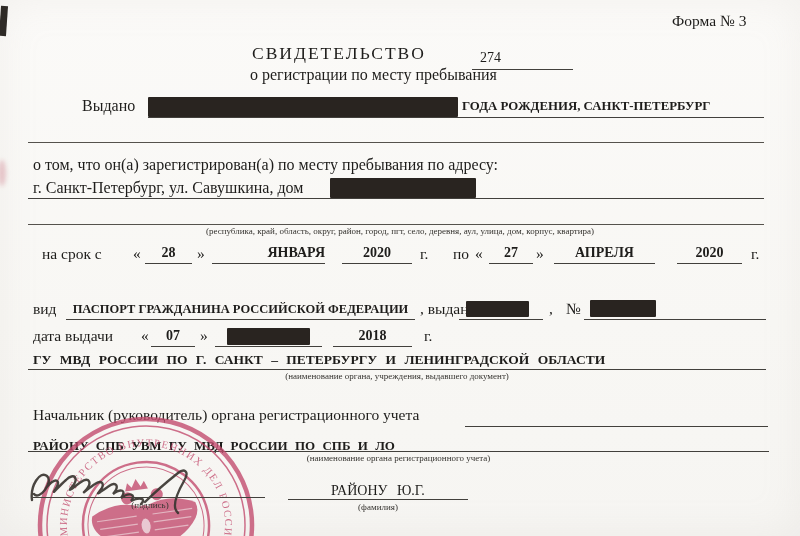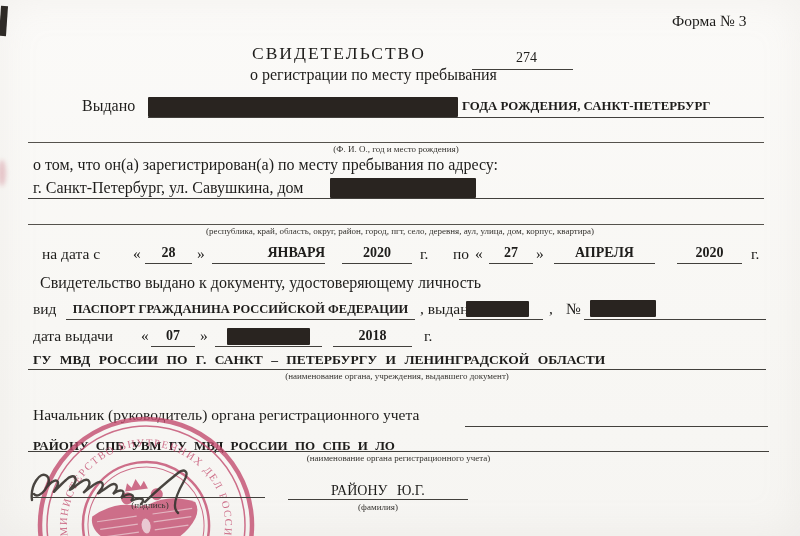--- a/index.html
+++ b/index.html
@@ -27,65 +27,63 @@
 <body>
 
 <div class="page">
 
   <div style="position:absolute;left:0;top:6px;width:7px;height:30px;background:#2e2a26;transform:rotate(4deg);"></div>
   <div class="smudge" style="left:-2px;top:160px;width:8px;height:26px;background:rgba(216,158,168,.55);"></div>
 
   <div class="t fs15" style="left:672px;top:12px;">Форма № 3</div>
 
   <div class="t" style="left:252px;top:43px;font-size:17.5px;letter-spacing:2px;">СВИДЕТЕЛЬСТВО</div>
-  <div class="field" style="left:472px;top:48px;width:101px;height:21px;text-align:center;">
+  <div class="field" style="left:472px;top:48px;width:101px;height:21px;text-align:left;">
       <span style="font-size:14px;padding-left:8px;">274</span>
   </div>
   <div class="t" style="left:250px;top:66px;font-size:16px;">о регистрации по месту пребывания</div>
 
   <div class="t fs16" style="left:82px;top:97px;">Выдано</div>
   <div class="redact" style="left:148px;top:97px;width:310px;height:20px;"></div>
   <div class="t b" style="left:462px;top:98px;font-size:13.5px;">
       <span class="condensed">ГОДА РОЖДЕНИЯ, САНКТ-ПЕТЕРБУРГ</span>
   </div>
   <div class="hline" style="left:148px;top:117px;width:616px;"></div>
 
   <div class="hline thin" style="left:28px;top:142px;width:736px;"></div>
-  <div class="cap" style="left:28px;top:144px;width:736px;">(Ф. И. О., год и место рождения)</div>
 
   <div class="t fs16" style="left:33px;top:156px;">о том, что он(а) зарегистрирован(а) по месту пребывания по адресу:</div>
   <div class="t fs16" style="left:33px;top:179px;">г. Санкт-Петербург, ул. Савушкина, дом</div>
   <div class="redact" style="left:330px;top:178px;width:146px;height:20px;"></div>
   <div class="hline" style="left:28px;top:198px;width:736px;"></div>
 
   <div class="hline thin" style="left:28px;top:224px;width:736px;"></div>
   <div class="cap" style="left:28px;top:226px;width:744px;">(республика, край, область, округ, район, город, пгт, село, деревня, аул, улица, дом, корпус, квартира)</div>
 
-  <div class="t fs15" style="left:42px;top:245px;">на дата с</div>
+  <div class="t fs15" style="left:42px;top:245px;">на срок с</div>
   <div class="t fs15" style="left:133px;top:245px;">«</div>
   <div class="field" style="left:145px;top:243px;width:47px;height:20px;">
       <span class="v">28</span></div>
   <div class="t fs15" style="left:197px;top:245px;">»</div>
   <div class="field" style="left:212px;top:243px;width:113px;height:20px;text-align:right;">
       <span class="v">ЯНВАРЯ</span></div>
   <div class="field" style="left:342px;top:243px;width:70px;height:20px;">
       <span class="v">2020</span></div>
   <div class="t fs15" style="left:420px;top:245px;">г.</div>
   <div class="t fs15" style="left:453px;top:245px;">по</div>
   <div class="t fs15" style="left:475px;top:245px;">«</div>
   <div class="field" style="left:489px;top:243px;width:44px;height:20px;">
       <span class="v">27</span></div>
   <div class="t fs15" style="left:536px;top:245px;">»</div>
   <div class="field" style="left:554px;top:243px;width:101px;height:20px;">
       <span class="v">АПРЕЛЯ</span></div>
   <div class="field" style="left:677px;top:243px;width:65px;height:20px;">
       <span class="v">2020</span></div>
   <div class="t fs15" style="left:751px;top:245px;">г.</div>
 
-  <div class="t fs16" style="left:40px;top:274px;">Свидетельство выдано к документу, удостоверяющему личность</div>
 
   <div class="t fs15" style="left:33px;top:300px;">вид</div>
   <div class="field" style="left:66px;top:299px;width:349px;height:20px;">
       <span style="font-weight:bold;font-size:12.5px;">ПАСПОРТ ГРАЖДАНИНА РОССИЙСКОЙ ФЕДЕРАЦИИ</span></div>
   <div class="t fs15" style="left:420px;top:300px;">, выдано</div>
   <div class="field" style="left:459px;top:299px;width:84px;height:20px;"></div>
   <div class="redact" style="left:466px;top:301px;width:63px;height:16px;"></div>
   <div class="t fs15" style="left:549px;top:300px;">,</div>
   <div class="t fs15" style="left:566px;top:300px;">№</div>
   <div class="field" style="left:584px;top:299px;width:182px;height:20px;"></div>

